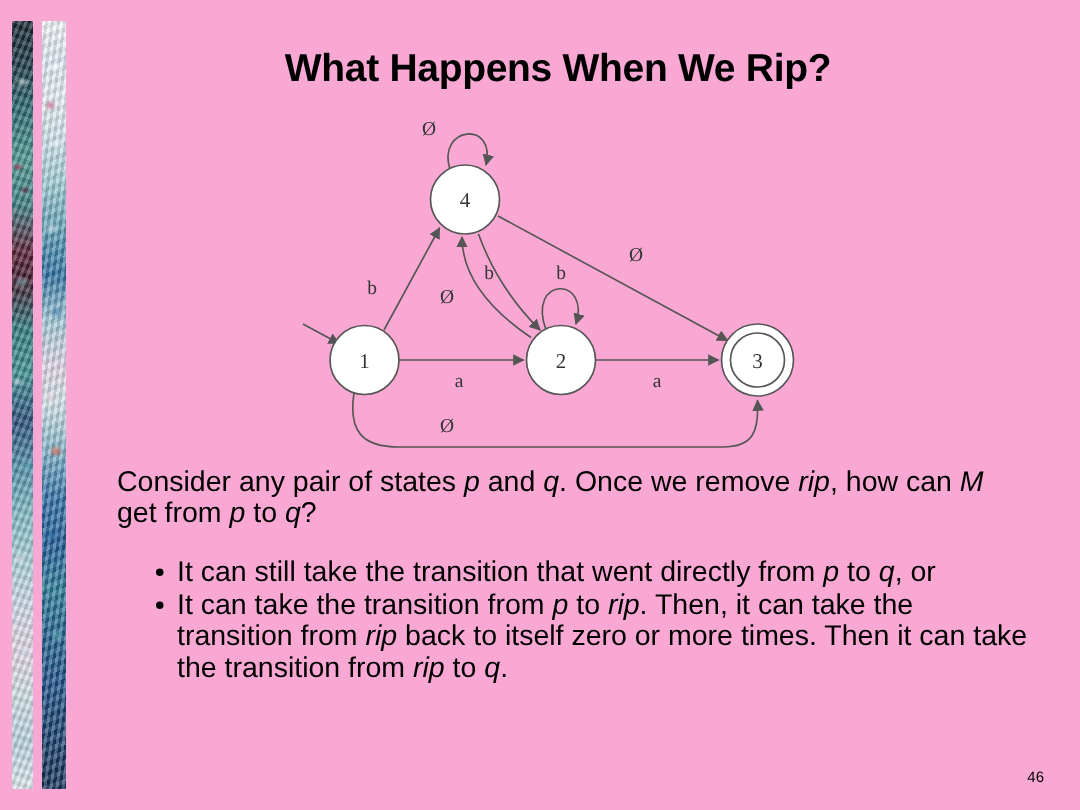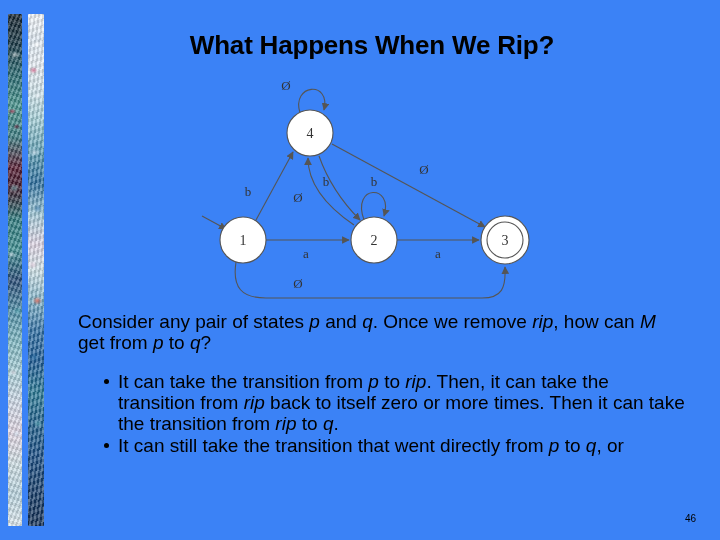--- a/index.html
+++ b/index.html
@@ -5,21 +5,21 @@
 <style>
   html, body {
     margin: 0;
     padding: 0;
     background: #ffffff;
   }
   #slide {
     position: relative;
     width: 720px;
     height: 540px;
-    background: #3b82f6;
+    background: #f9a8d4;
     overflow: hidden;
     font-family: "Liberation Sans", sans-serif;
     color: #000000;
   }
 
   
   #deco-border {
     position: absolute;
     left: 0;
     top: 0;
@@ -216,24 +216,24 @@
         <text x="188" y="120">b</text>
       </g>
     </svg>
   </div>
 
   <div id="body-text">
     <p class="para"><span>Consider any pair of states </span><em>p</em><span> and </span><em>q</em><span>.  Once we remove </span><em>rip</em><span>, how can </span><em>M</em><span> get from </span><em>p</em><span> to </span><em>q</em><span>?</span></p>
     <ul class="bullets">
       <li class="bullet-item">
         <span class="bullet-dot"></span>
-        <span><span>It can take the transition from </span><em>p</em><span> to </span><em>rip</em><span>.  Then, it can take the transition from </span><em>rip</em><span> back to itself zero or more times.  Then it can take the transition from </span><em>rip</em><span> to </span><em>q</em><span>.</span></span>
+        <span><span>It can still take the transition that went directly from </span><em>p</em><span> to </span><em>q</em><span>, or</span></span>
       </li>
       <li class="bullet-item">
         <span class="bullet-dot"></span>
-        <span><span>It can still take the transition that went directly from </span><em>p</em><span> to </span><em>q</em><span>, or</span></span>
+        <span><span>It can take the transition from </span><em>p</em><span> to </span><em>rip</em><span>.  Then, it can take the transition from </span><em>rip</em><span> back to itself zero or more times.  Then it can take the transition from </span><em>rip</em><span> to </span><em>q</em><span>.</span></span>
       </li>
     </ul>
   </div>
 
   <div id="page-number">46</div>
 
 </div>
 
 </body></html>

